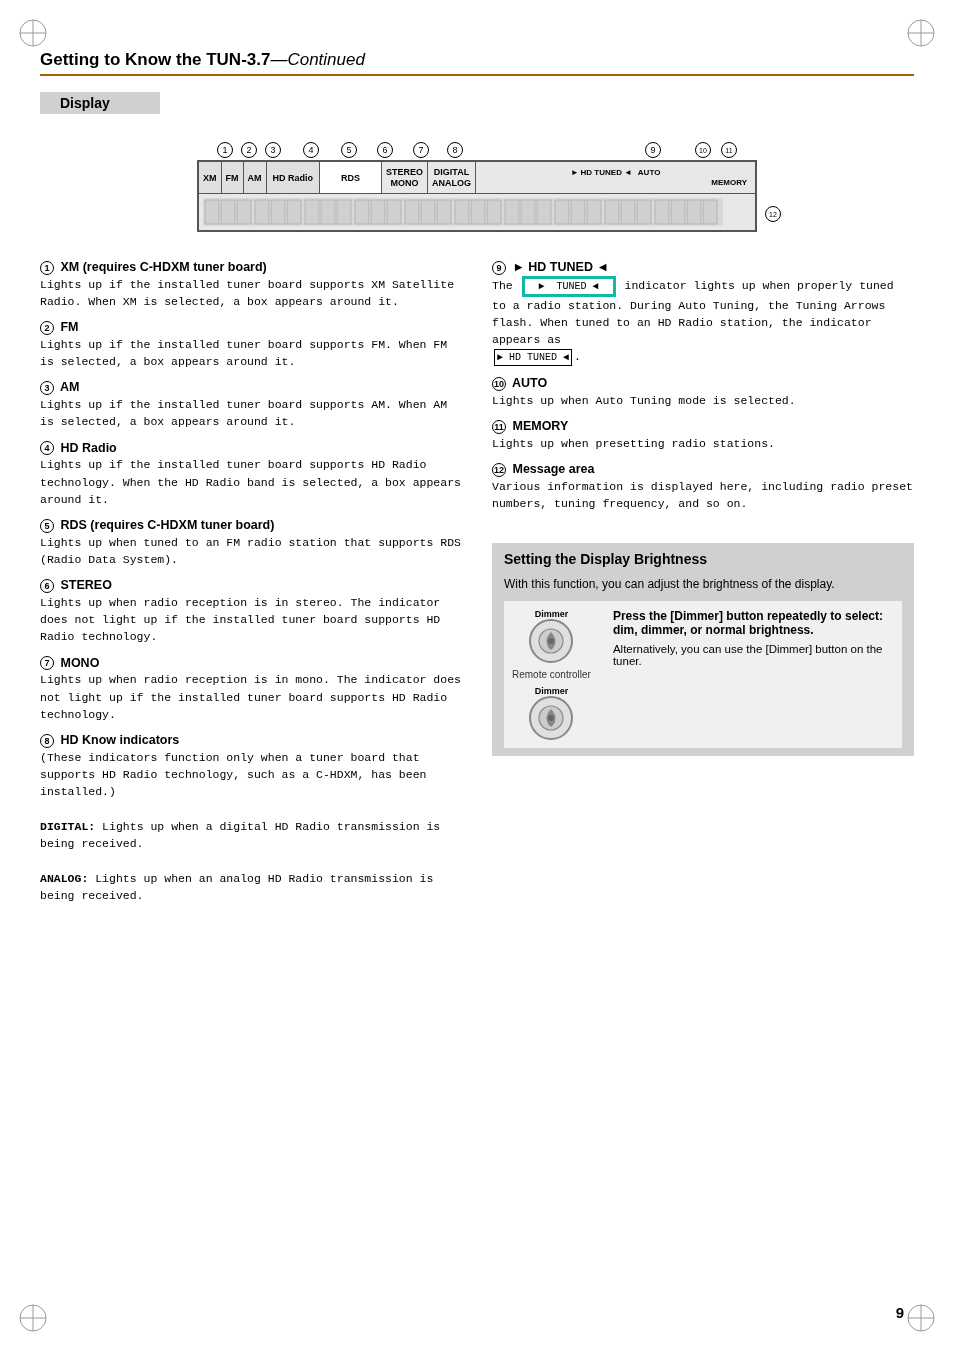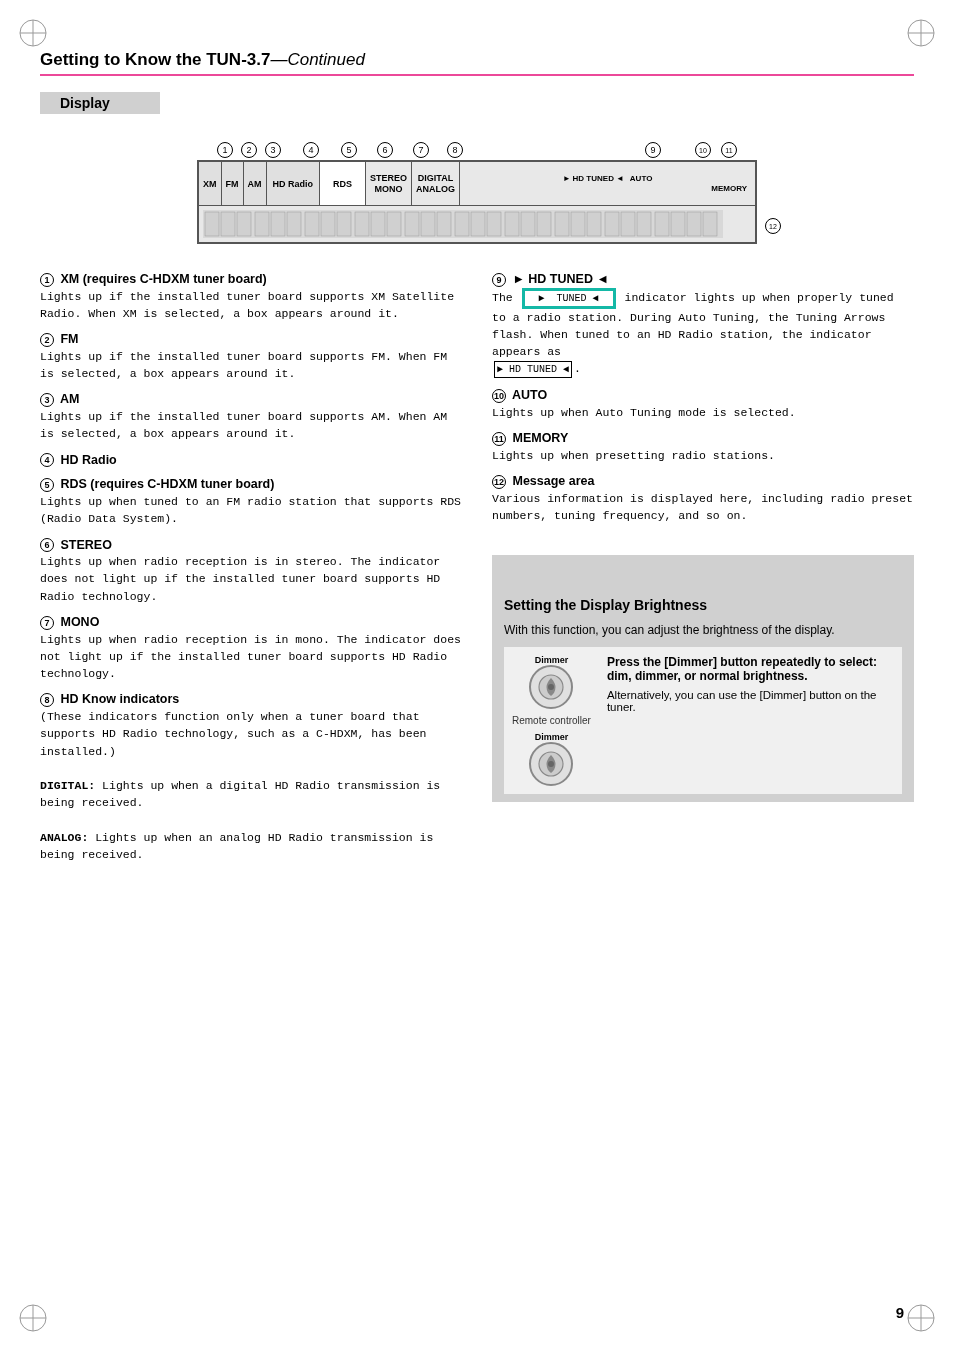--- a/index.html
+++ b/index.html
@@ -21,21 +21,21 @@
       height: 30px;
     }
     .corner-mark svg { width: 30px; height: 30px; }
     .corner-tl { top: 18px; left: 18px; }
     .corner-tr { top: 18px; right: 18px; }
     .corner-bl { bottom: 18px; left: 18px; }
     .corner-br { bottom: 18px; right: 18px; }
 
     
     .page-header {
-      border-bottom: 2px solid #ec4899;
+      border-bottom: 2px solid #a16207;
       padding-bottom: 4px;
       margin-bottom: 16px;
       margin-top: 20px;
     }
     .page-header-title {
       font-size: 17px;
       font-weight: bold;
     }
     .page-header-title .italic {
       font-style: italic;
@@ -82,25 +82,25 @@
       background: #e8e8e8;
       padding: 0;
       position: relative;
       margin-bottom: 4px;
     }
     .lcd-top-row {
       display: flex;
       align-items: stretch;
       border-bottom: 1px solid #555;
       background: #e8e8e8;
-      height: 44px;
+      height: 32px;
     }
     .lcd-label {
       border-right: 1px solid #555;
-      padding: 2px 13px;
+      padding: 2px 21px;
       font-size: 10px;
       font-weight: bold;
       display: flex;
       align-items: center;
       justify-content: center;
       background: #e0e0e0;
     }
     .lcd-label.rds {
       background: #fff;
       font-size: 9px;
@@ -193,29 +193,28 @@
     
     .brightness-section {
       background: #d0d0d0;
       padding: 8px 12px;
       margin-top: 20px;
     }
     .brightness-title {
       font-size: 14px;
       font-weight: bold;
       margin-bottom: 10px;
-      margin-top: 34px;
     }
     .brightness-body {
       font-size: 12px;
       margin-bottom: 10px;
     }
     .brightness-content {
       display: flex;
-      gap: 16px;
+      gap: 22px;
       align-items: flex-start;
       background: #f0f0f0;
       padding: 8px;
     }
     .dimmer-icons {
       display: flex;
       flex-direction: column;
       align-items: center;
       gap: 6px;
       min-width: 70px;
@@ -445,20 +444,21 @@
         <span>AM</span>
       </div>
       <div class="item-body">Lights up if the installed tuner board supports AM. When AM is selected, a box appears around it.</div>
     </div>
 
     <div class="desc-item">
       <div class="item-title">
         <span class="item-num">4</span>
         <span>HD Radio</span>
       </div>
+      <div class="item-body">Lights up if the installed tuner board supports HD Radio technology. When the HD Radio band is selected, a box appears around it.</div>
     </div>
 
     <div class="desc-item">
       <div class="item-title">
         <span class="item-num">5</span>
         <span>RDS (requires C-HDXM tuner board)</span>
       </div>
       <div class="item-body">Lights up when tuned to an FM radio station that supports RDS (Radio Data System).</div>
     </div>
 

